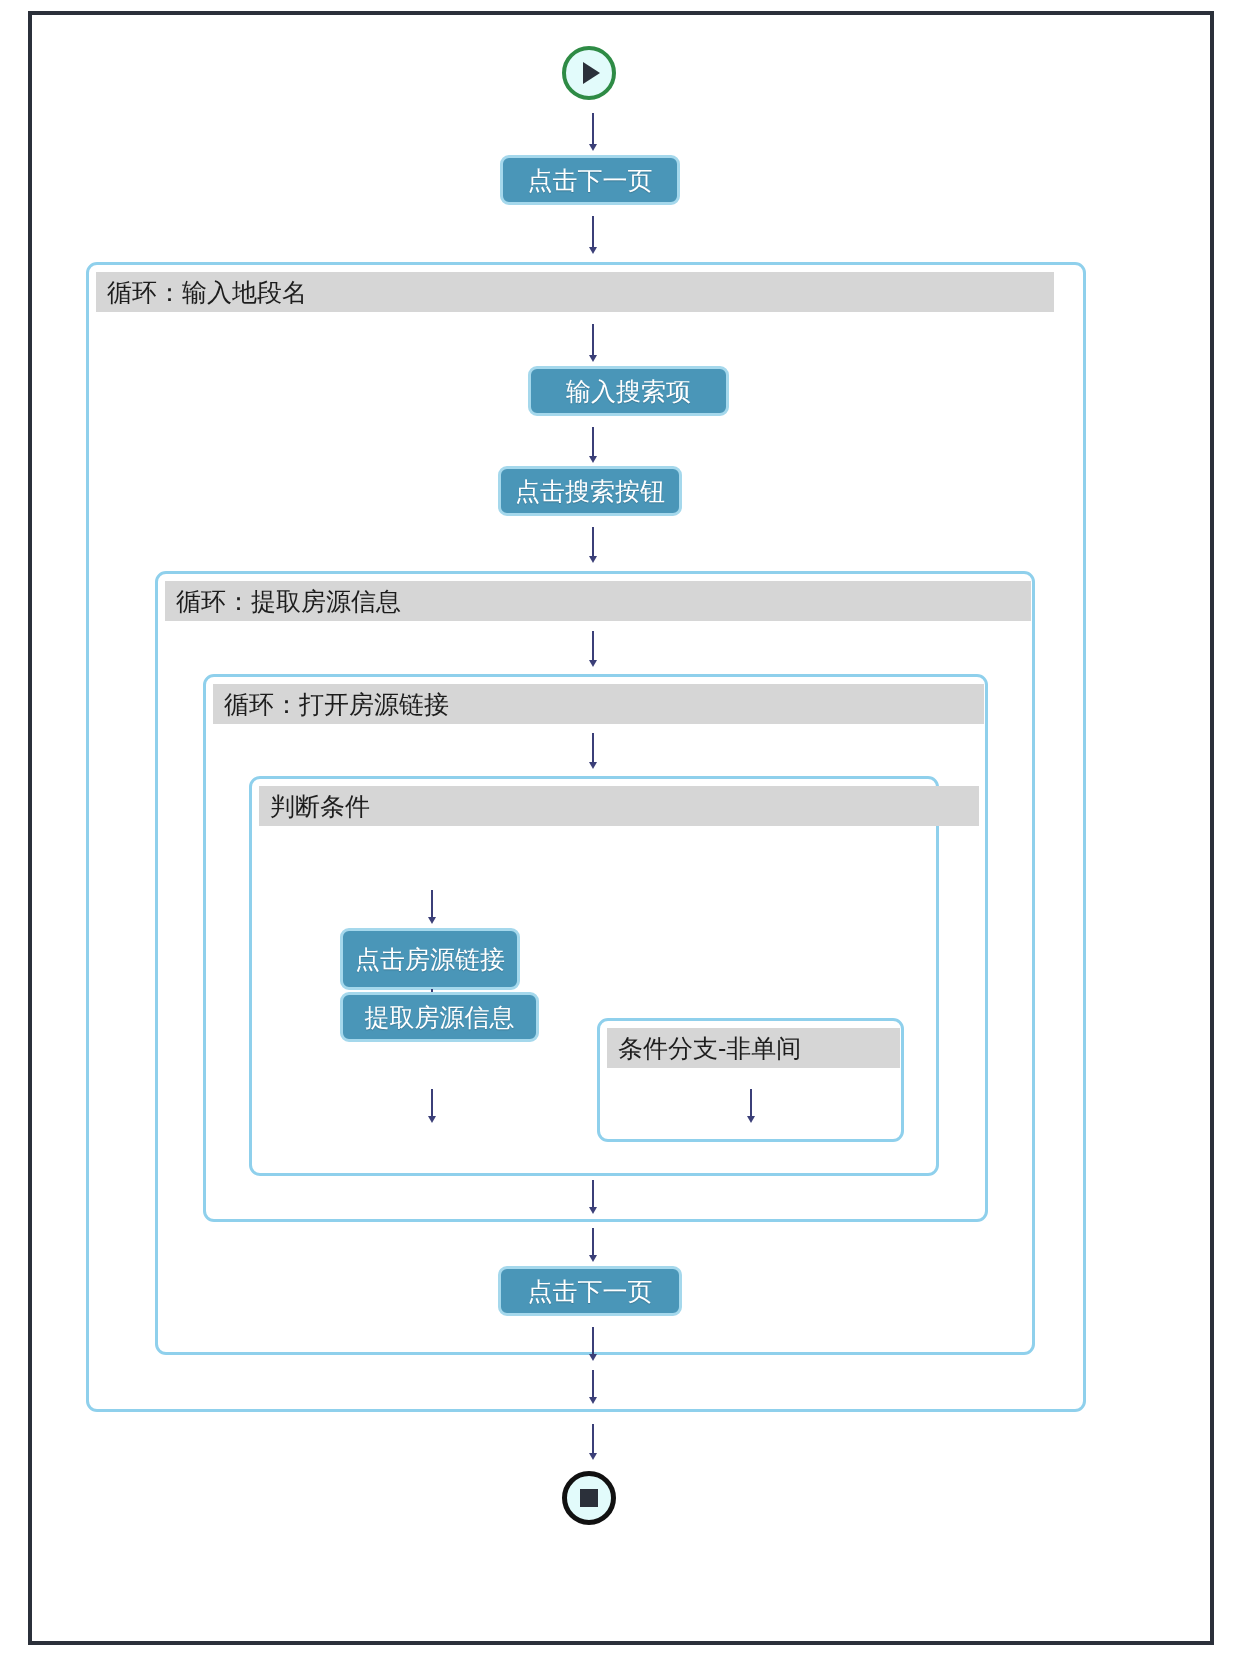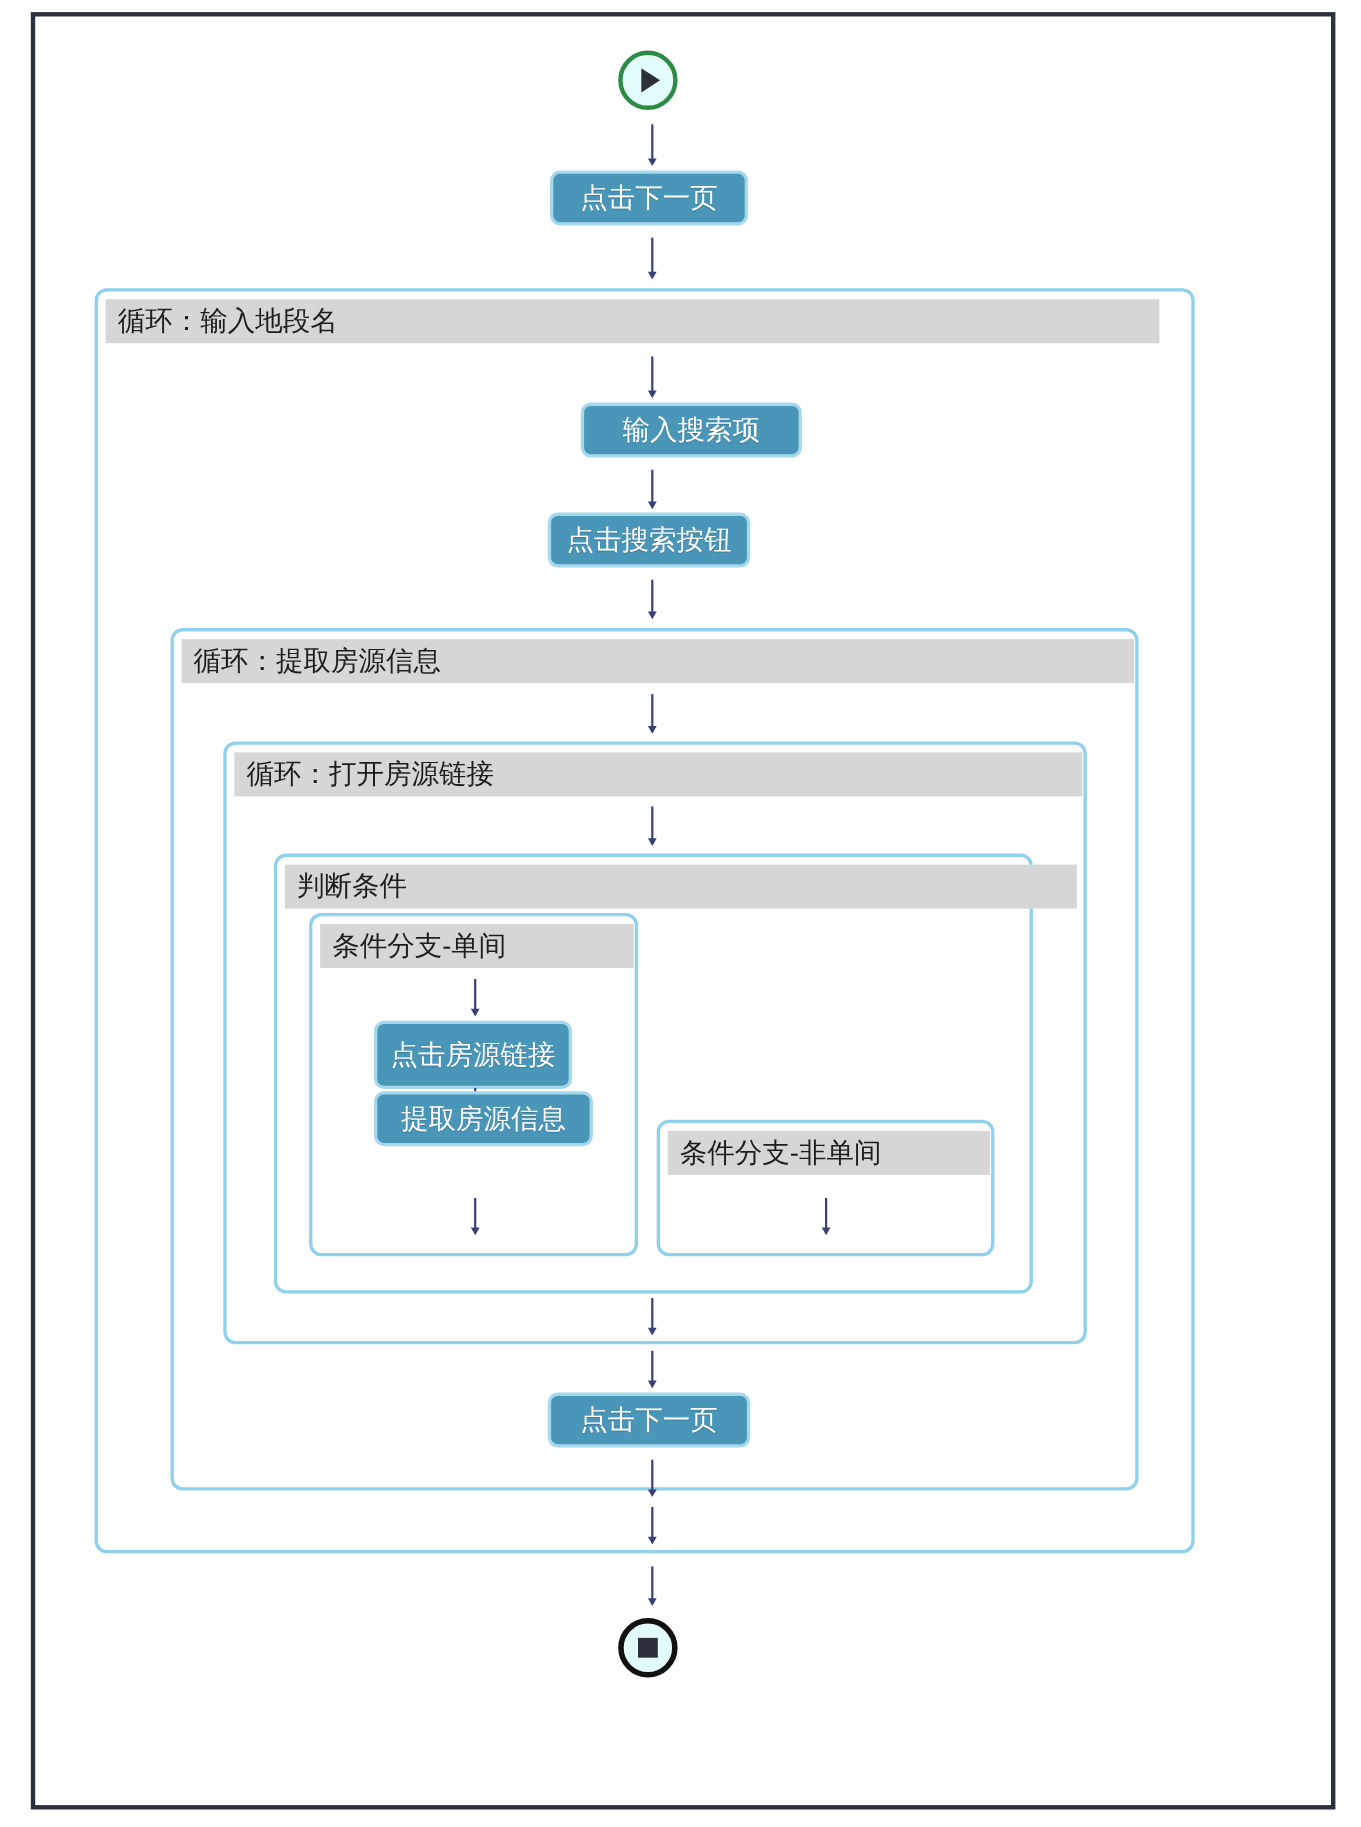--- a/index.html
+++ b/index.html
@@ -188,23 +188,20 @@
 
   <div class="arrow" style="left:586px; top:733px; height:36px;">
     <div class="shaft"></div>
       <div class="head"></div>
   </div>
 
   <div class="block" style="left:249px; top:776px; width:690px; height:400px;">
     <div class="block-header" style="width:720px;">判断条件</div>
   </div>
 
-  <div class="block" style="left:281px; top:830px; width:299px; height:312px;">
-    <div class="block-header" style="width:285px;">条件分支-单间</div>
-  </div>
 
   <div class="arrow" style="left:425px; top:890px; height:34px;">
     <div class="shaft"></div>
       <div class="head"></div>
   </div>
 
   <div class="action" style="left:340px; top:928px; width:180px; height:62px;">点击房源链接</div>
 
   <div class="arrow" style="left:425px; top:989px; height:34px;">
     <div class="shaft"></div>

